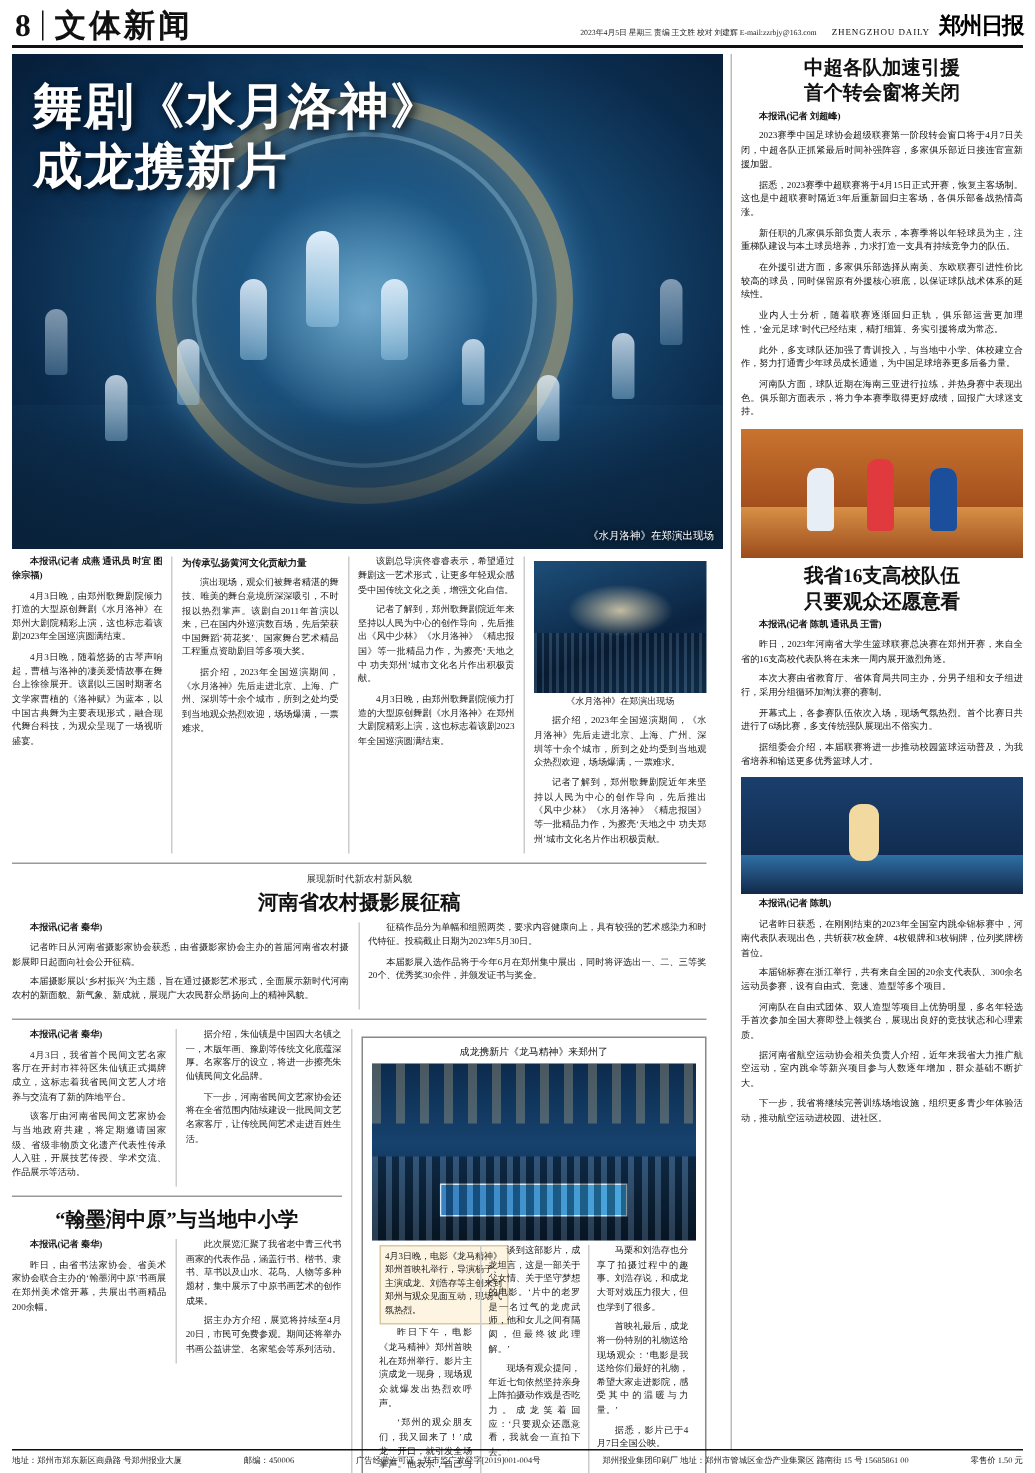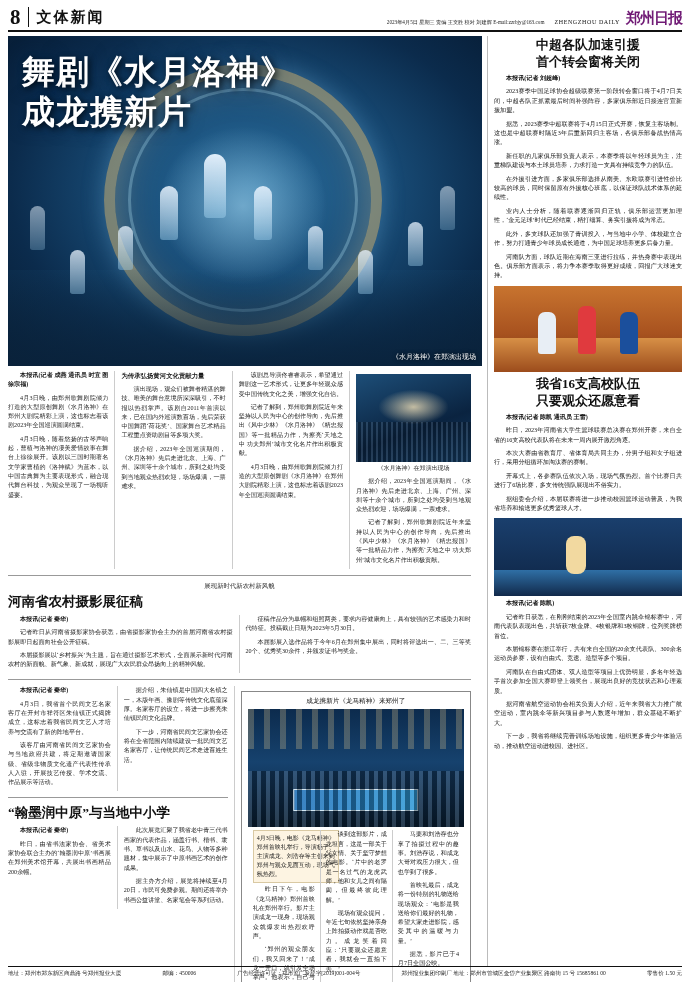--- a/index.html
+++ b/index.html
@@ -28,39 +28,39 @@
     height: 26px;
   }
   .page-num {
     font-size: 21px; font-weight: bold;
     line-height: 20px;
     padding: 0 7px 0 2px;
     border-right: 1px solid #111;
     font-family: "Liberation Serif", serif;
   }
   .section-title {
-    font-size: 15px; font-weight: bold;
+    font-size: 21px; font-weight: bold;
     letter-spacing: 2px;
     padding-left: 8px;
     line-height: 20px;
   }
   .mast-mid {
     flex: 1;
     text-align: right;
     font-size: 5.2px;
     color: #222;
     line-height: 9px;
     padding-right: 10px;
   }
   .mast-en {
     font-size: 6px; letter-spacing: .6px;
     color: #111; padding-right: 6px; line-height: 9px;
   }
   .mast-logo {
-    font-size: 15px; font-weight: bold; color: #701a75;
+    font-size: 15px; font-weight: bold; color: #000000;
     letter-spacing: -1px;
     line-height: 18px;
     font-family: "Liberation Serif", serif;
   }
 
   
   .body-grid {
     display: flex;
     margin-top: 4px;
     height: 930px;
@@ -148,21 +148,21 @@
   }
   .inset-photo .stage {
     position: absolute; top: 16px; left: 20%; width: 60%; height: 34px;
     background: radial-gradient(ellipse, rgba(255,235,190,.75), rgba(255,200,120,0) 72%);
   }
   .photo-cap { font-size: 6px; text-align: center; color: #222; margin-bottom: 4px; }
 
   
   .kicker { font-size: 6.4px; text-align: center; color: #333; margin: 6px 0 2px 0; }
   .hl-med {
-    font-size: 13.5px; font-weight: bold; 
+    font-size: 13.5px; font-weight: bold; text-align: center;
     line-height: 18px; margin: 0 0 4px 0;
   }
   .rule { border: 0; border-top: 1px solid #999; margin: 6px 0; }
 
   .two-col { display: flex; }
   .two-col .tcol { width: 50%; }
   .two-col .tcol:first-child { padding-right: 6px; border-right: 1px solid #ccc; }
   .two-col .tcol:last-child { padding-left: 6px; }
 
   

